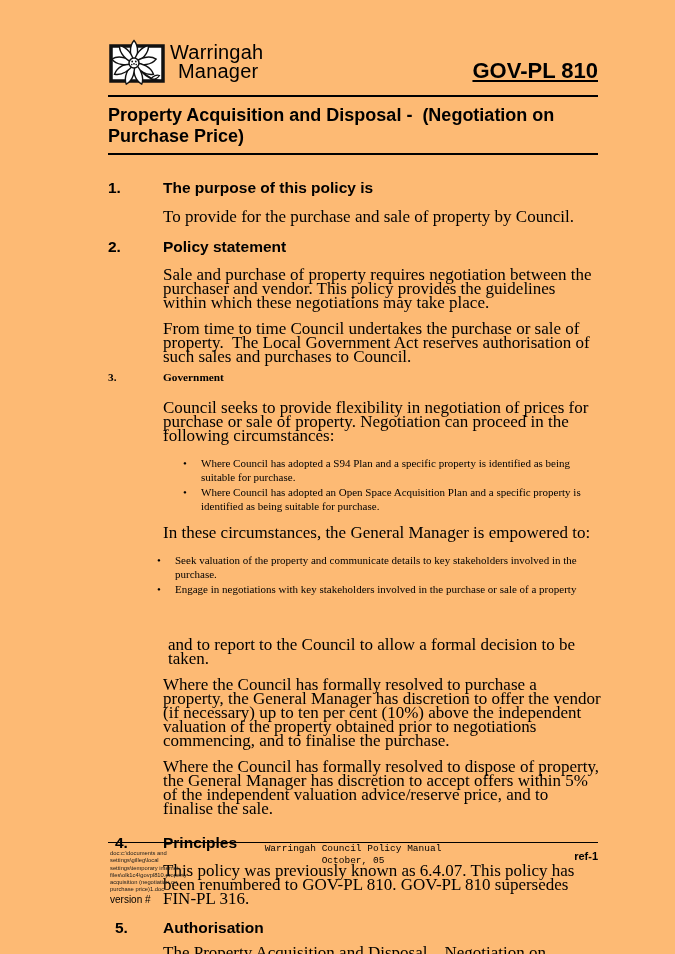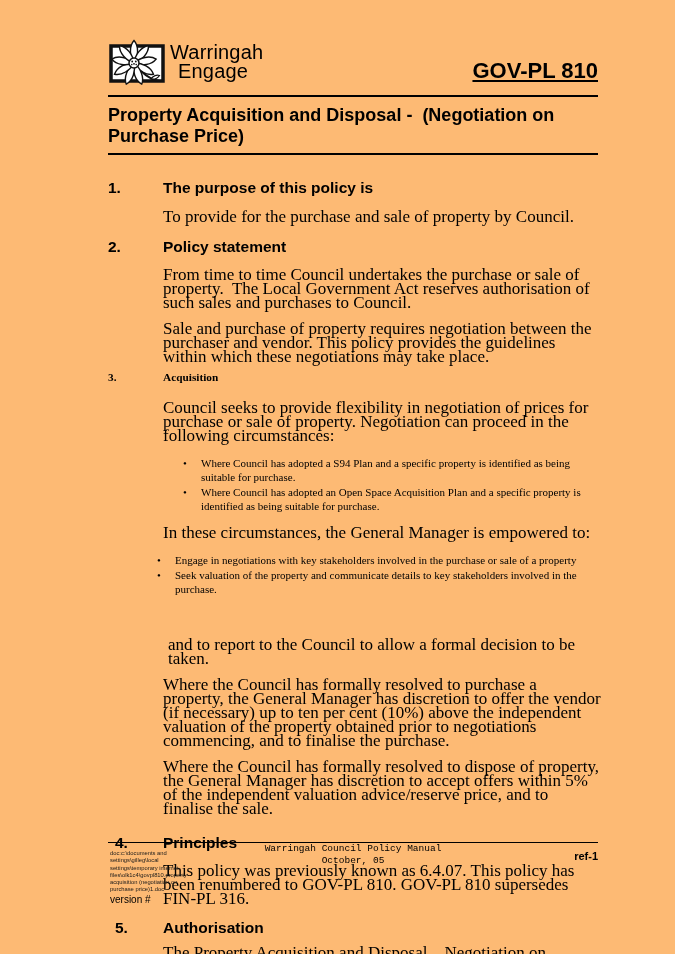--- a/index.html
+++ b/index.html
@@ -122,60 +122,60 @@
             <circle cx="24.2" cy="23.5" r="0.9"></circle>
             <circle cx="27.8" cy="23.5" r="0.9"></circle>
             <circle cx="26" cy="25.8" r="0.9"></circle>
             <circle cx="23.8" cy="26.6" r="0.8"></circle>
             <circle cx="28.2" cy="26.6" r="0.8"></circle>
           </g>
         </svg>
       </span>
       <div class="logo-text">
         <div>Warringah</div>
-        <div class="logo-line2">Engage</div>
+        <div class="logo-line2">Manager</div>
       </div>
       <div class="doc-code">GOV-PL 810</div>
     </div>
     <div class="rule rule-top"></div>
     <h1 class="doc-title">Property Acquisition and Disposal -  (Negotiation on Purchase Price)</h1>
     <div class="rule rule-title"></div>
   </header>
 
   <main>
 
     <div class="sec-head" id="s1h">
       <span class="num">1.</span>
       <span>The purpose of this policy is</span>
     </div>
     <p class="p p-first">To provide for the purchase and sale of property by Council.</p>
 
     <div class="sec-head" id="s2h">
       <span class="num">2.</span>
       <span>Policy statement</span>
     </div>
+    <p class="p">Sale and purchase of property requires negotiation between the purchaser and vendor. This policy provides the guidelines within which these negotiations may take place.</p>
     <p class="p">From time to time Council undertakes the purchase or sale of property.  The Local Government Act reserves authorisation of such sales and purchases to Council.</p>
-    <p class="p">Sale and purchase of property requires negotiation between the purchaser and vendor. This policy provides the guidelines within which these negotiations may take place.</p>
 
     <div class="minor-head" id="s3h">
       <span class="num">3.</span>
-      <span>Acquisition</span>
+      <span>Government</span>
     </div>
     <p class="p p-tight">Council seeks to provide flexibility in negotiation of prices for purchase or sale of property. Negotiation can proceed in the following circumstances:</p>
 
     <ul class="bullets">
       <li>Where Council has adopted a S94 Plan and a specific property is identified as being suitable for purchase.</li>
       <li>Where Council has adopted an Open Space Acquisition Plan and a specific property is identified as being suitable for purchase.</li>
     </ul>
 
     <p class="p p-mid">In these circumstances, the General Manager is empowered to:</p>
 
     <ul class="bullets bullets-b">
+      <li>Seek valuation of the property and communicate details to key stakeholders involved in the purchase.</li>
       <li>Engage in negotiations with key stakeholders involved in the purchase or sale of a property</li>
-      <li>Seek valuation of the property and communicate details to key stakeholders involved in the purchase.</li>
     </ul>
 
     <p class="p p-mid p-hang">and to report to the Council to allow a formal decision to be taken.</p>
     <p class="p">Where the Council has formally resolved to purchase a property, the General Manager has discretion to offer the vendor (if necessary) up to ten per cent (10%) above the independent valuation of the property obtained prior to negotiations commencing, and to finalise the purchase.</p>
     <p class="p">Where the Council has formally resolved to dispose of property, the General Manager has discretion to accept offers within 5% of the independent valuation advice/reserve price, and to finalise the sale.</p>
 
     <div class="sec-head" id="s4h">
       <span class="num num-ind">4.</span>
       <span>Principles</span>
     </div>

